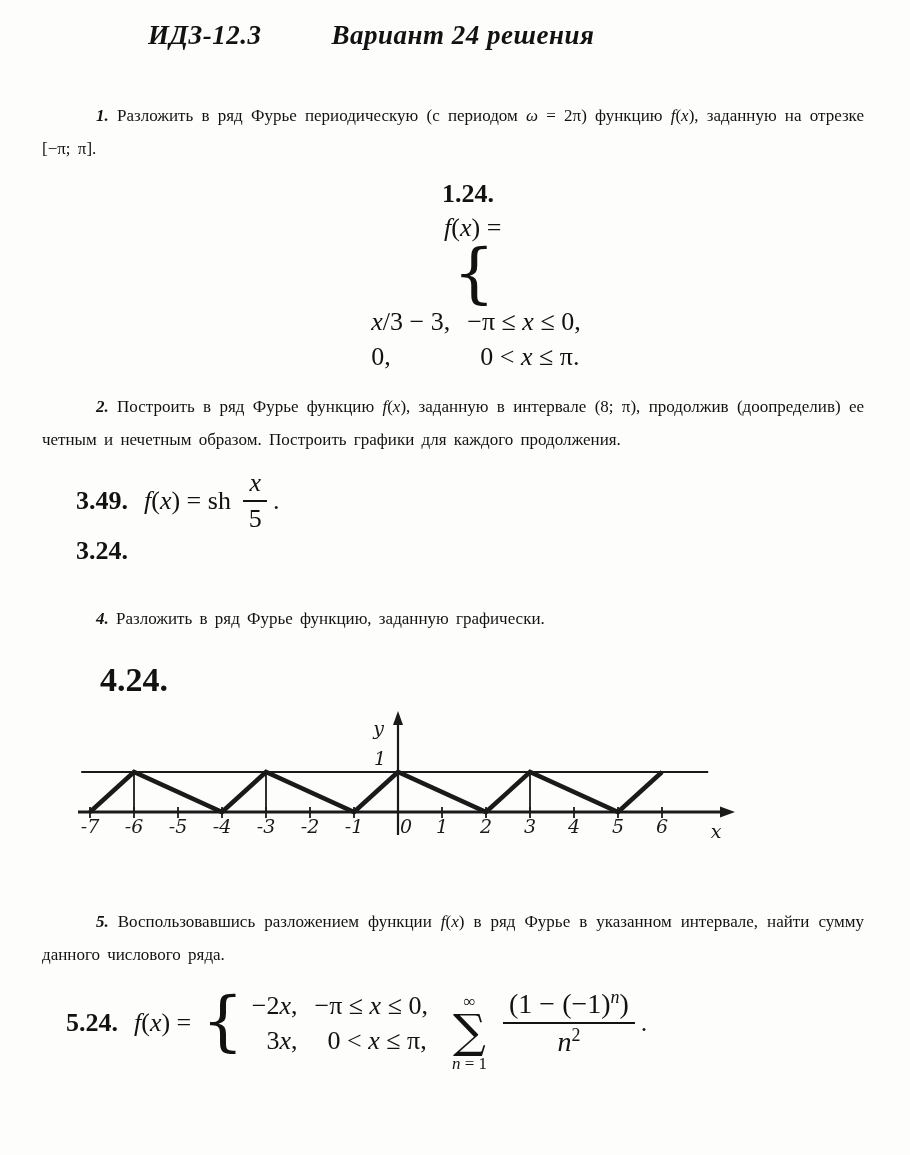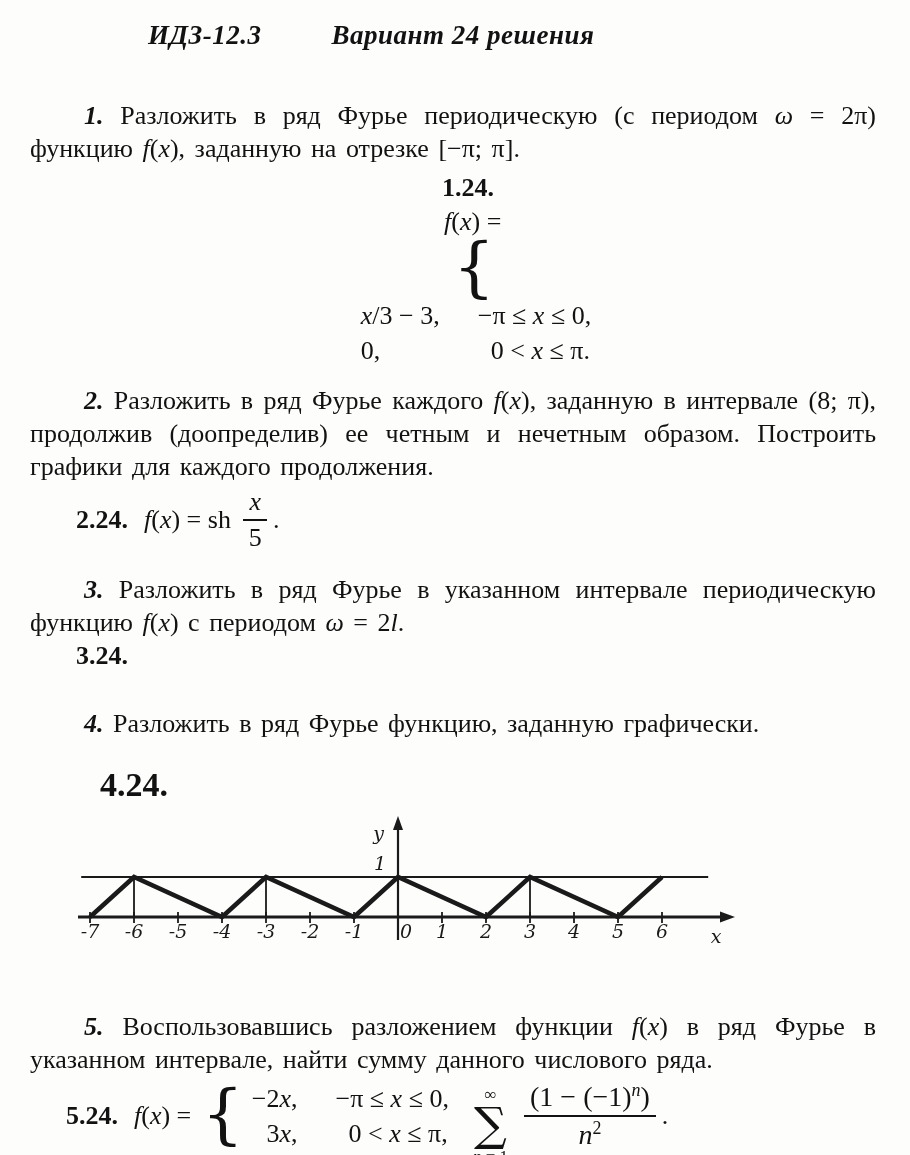--- a/index.html
+++ b/index.html
@@ -20,24 +20,24 @@
     padding-left:118px;
     gap:70px;
     font-size:27px;
     font-weight:bold;
     font-style:italic;
     margin:4px 0 0 0;
     letter-spacing:0.5px;
   }
   
   .para{
-    margin:0;
+    margin:12px;
     text-align:justify;
     text-indent:54px;
-    font-size:26px;
+    font-size:17px;
     line-height:33px;
     word-spacing:3px;
   }
   .s-i{font-style:italic;}
   .s-bi{font-weight:bold;font-style:italic;}
   .s-sup{vertical-align:super;font-size:64%;line-height:0;}
   .p1{margin-top:48px;}
   .p2{margin-top:16px;}
   .p3{margin-top:20px;}
   .p4{margin-top:34px;}
@@ -57,21 +57,21 @@
   .flabel{font-weight:bold;margin-right:16px;white-space:pre;}
   .lhs{white-space:pre;}
   .brace{
     font-family:"DejaVu Serif",serif;
     font-size:66px;
     font-weight:400;
     line-height:0.9;
     margin:0 8px 0 4px;
     transform:translateY(-2px);
   }
-  .pw{display:inline-grid;grid-template-columns:auto auto;column-gap:38px;}
+  .pw{display:inline-grid;grid-template-columns:auto auto;column-gap:17px;}
   .pw span{white-space:pre;line-height:35px;}
   .pw .c1{text-align:left;}
   .pw-right .c1{text-align:right;}
   .frac{
     display:inline-flex;flex-direction:column;align-items:center;
     vertical-align:middle;line-height:1.15;margin:0 6px;
   }
   .frac .num{border-bottom:2px solid #121212;padding:0 6px 2px 6px;white-space:pre;}
   .frac .den{padding-top:2px;white-space:pre;}
   .f524 .frac{font-size:28px;}
@@ -114,33 +114,32 @@
     <span class="lhs"><span class="s-i">f</span><span>(</span><span class="s-i">x</span><span>) = </span></span>
     <span class="brace">{</span>
     <span class="pw">
       <span class="c1"><span class="s-i">x</span><span>/3 − 3,</span></span>
       <span class="c2"><span>−</span><span>π</span><span> ≤ </span><span class="s-i">x</span><span> ≤ 0,</span></span>
       <span class="c1"><span>0,</span></span>
       <span class="c2"><span>  0 &lt; </span><span class="s-i">x</span><span> ≤ </span><span>π</span><span>.</span></span>
     </span>
   </div>
 
-  <p class="para p2"><span class="s-bi">2. </span><span>Разложить в ряд Фурье каждого </span><span class="s-i">f</span><span>(</span><span class="s-i">x</span><span>), заданную в интервале (8; </span><span>π</span><span>), продолжив (доопределив) ее четным и нечетным образом. Построить графики для каждого продолжения.</span></p>
+  <p class="para p2"><span class="s-bi">2. </span><span>Построить в ряд Фурье функцию </span><span class="s-i">f</span><span>(</span><span class="s-i">x</span><span>), заданную в интервале (8; </span><span>π</span><span>), продолжив (доопределив) ее четным и нечетным образом. Построить графики для каждого продолжения.</span></p>
 
   <div class="formula f224">
-    <span class="flabel">2.24.</span>
+    <span class="flabel">3.49.</span>
     <span class="lhs"><span class="s-i">f</span><span>(</span><span class="s-i">x</span><span>) = sh </span></span>
     <span class="frac">
       <span class="num"><span class="s-i">x</span></span>
       <span class="den"><span>5</span></span>
     </span>
     <span class="post">.</span>
   </div>
 
-  <p class="para p3"><span class="s-bi">3. </span><span>Разложить в ряд Фурье в указанном интервале периодическую функцию </span><span class="s-i">f</span><span>(</span><span class="s-i">x</span><span>) с периодом </span><span class="s-i">ω</span><span> = 2</span><span class="s-i">l</span><span>.</span></p>
 
   <div class="formula f324">
     <span class="flabel">3.24.</span>
   </div>
 
   <p class="para p4"><span class="s-bi">4. </span><span>Разложить в ряд Фурье функцию, заданную графически.</span></p>
 
   <div class="figlabel">4.24.</div>
 
   <div class="figure">

